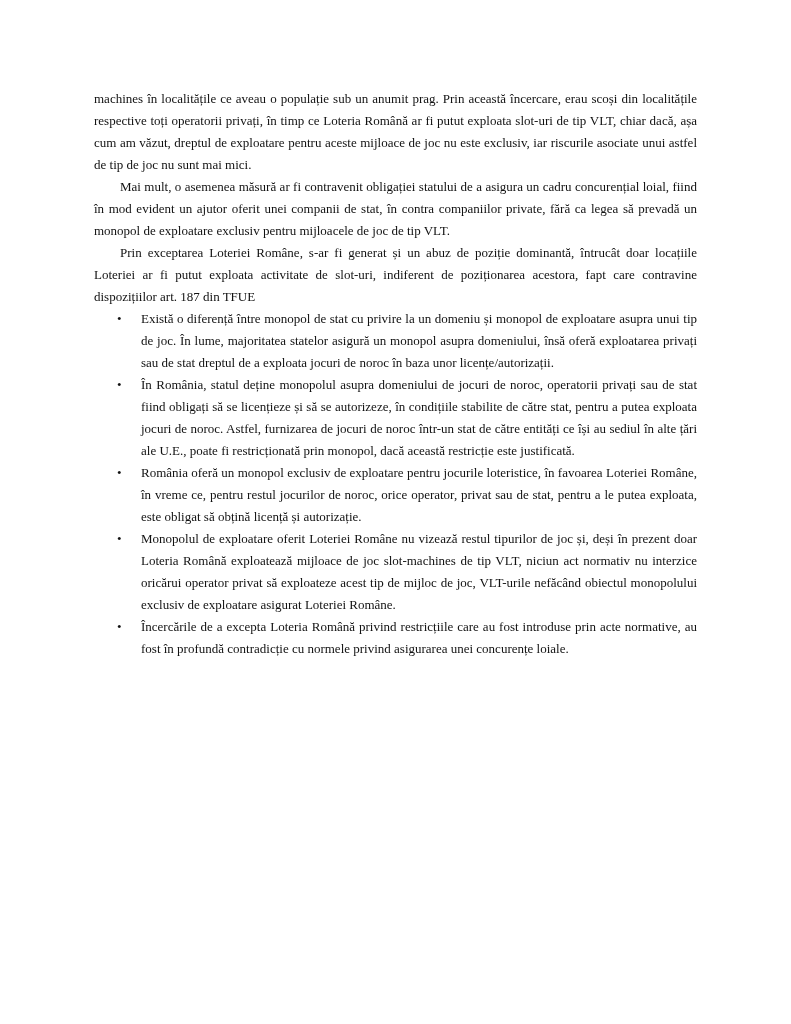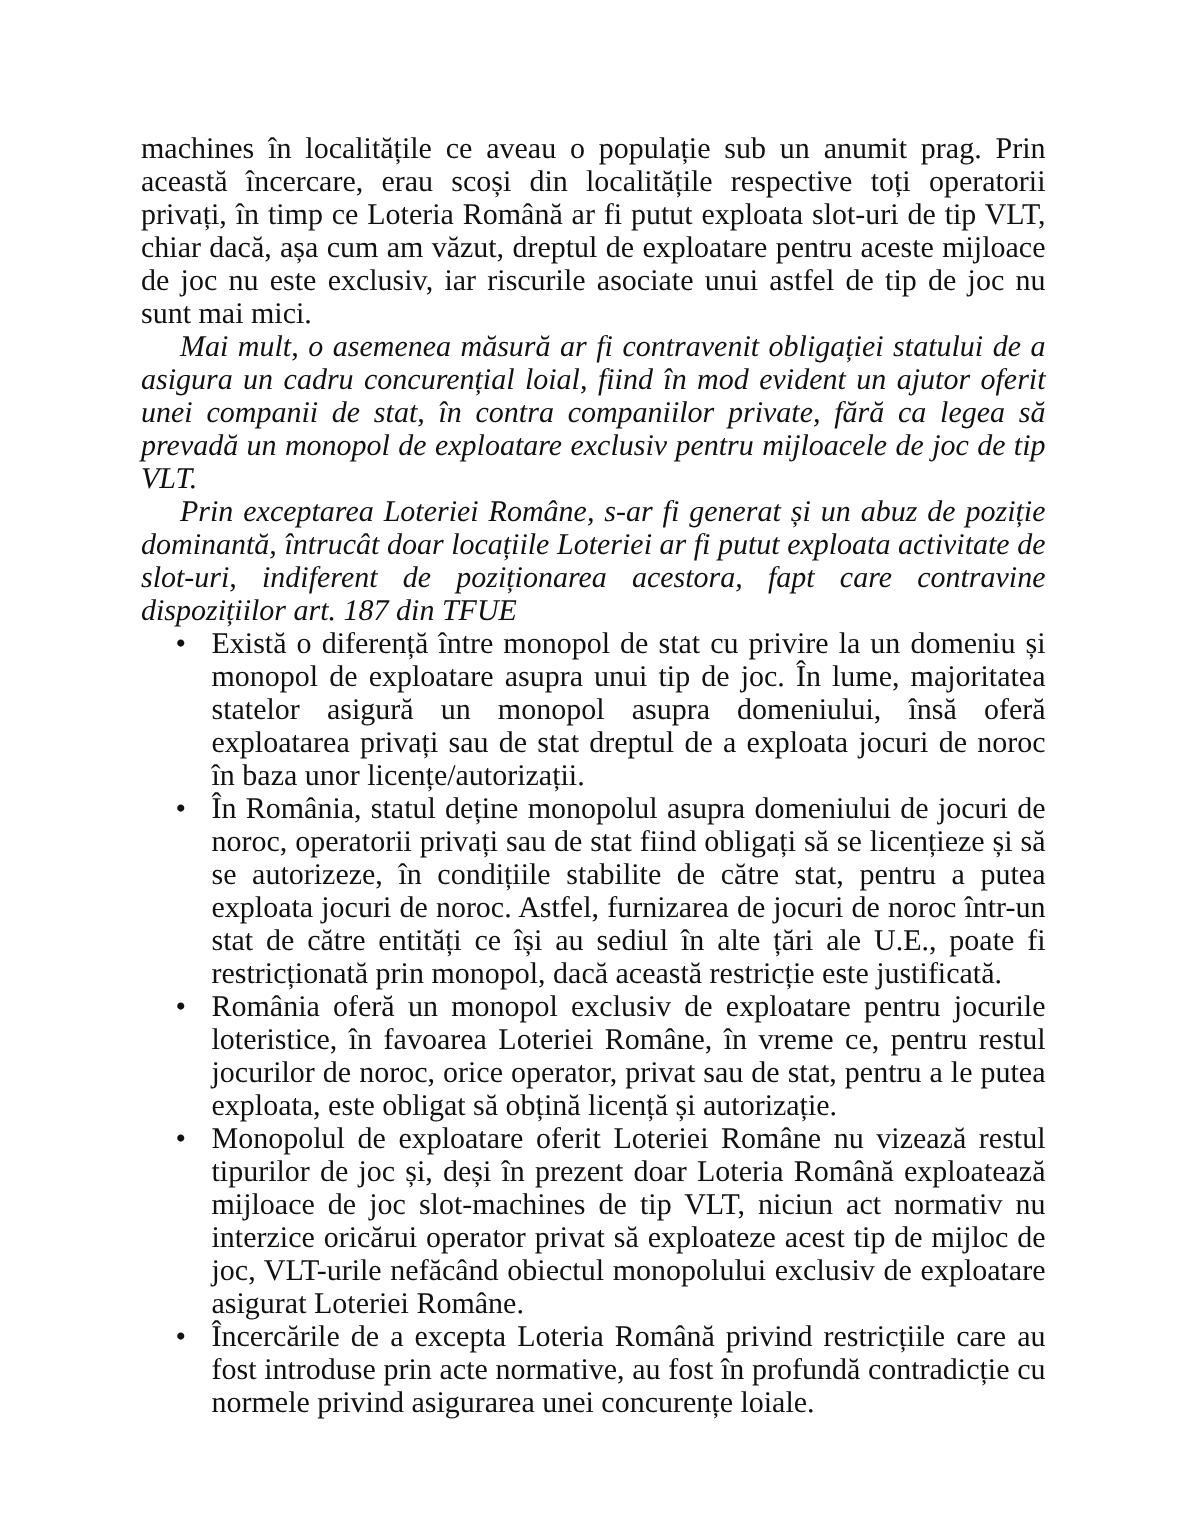--- a/index.html
+++ b/index.html
@@ -1,23 +1,23 @@
 <!DOCTYPE html>
 <html><head>
 <meta charset="utf-8">
 <style>
   html, body { margin: 0; padding: 0; background: #ffffff; }
   body { width: 791px; height: 1024px; position: relative; overflow: hidden; }
   .page {
     position: absolute; left: 94px; top: 88px; width: 603px;
-    font-family: "Liberation Serif", serif; font-size: 20px; line-height: 22px;
+    font-family: "Liberation Serif", serif; font-size: 13px; line-height: 22px;
     color: #111111;
   }
   p { margin: 0; text-align: justify; }
-  p.indent { text-indent: 26px; font-style: italic; }
+  p.indent { text-indent: 26px; }
   .heading {
     margin: 22px 0 22px 24px; font-weight: bold;
   }
   .heading .num { display: inline-block; width: 23px; }
   ul { list-style: none; margin: 0; padding: 0; }
   li { position: relative; padding-left: 47px; text-align: justify; }
   li .bullet { position: absolute; left: 23px; top: 0; }
   .intro { margin-top: 0; }
 </style>
 </head>

